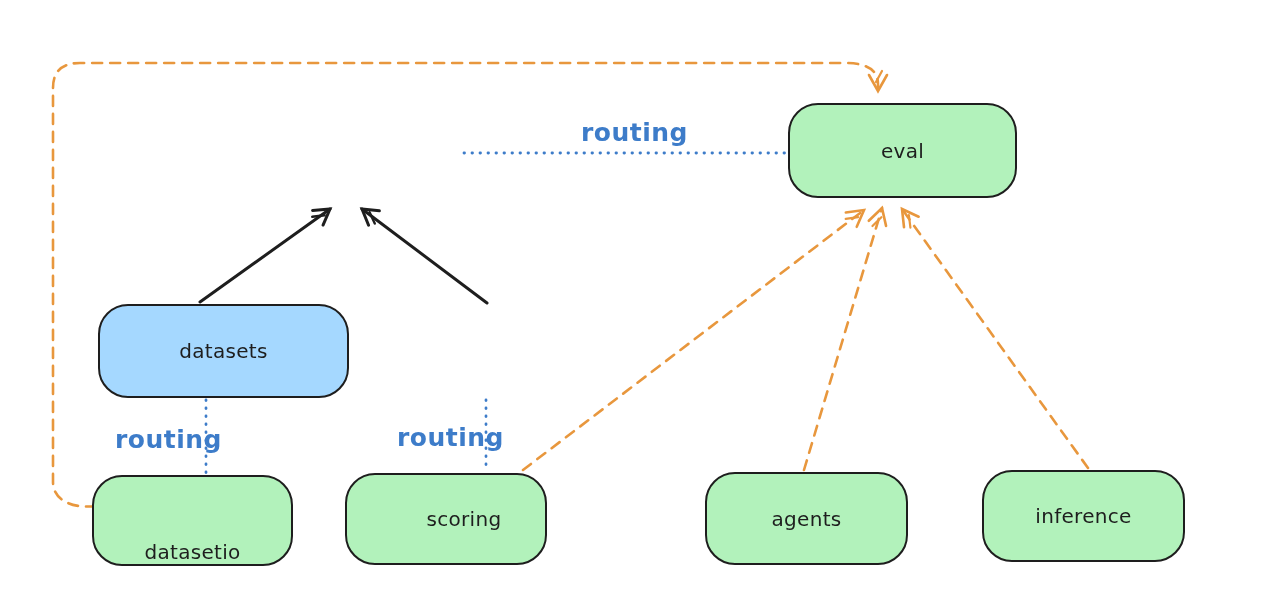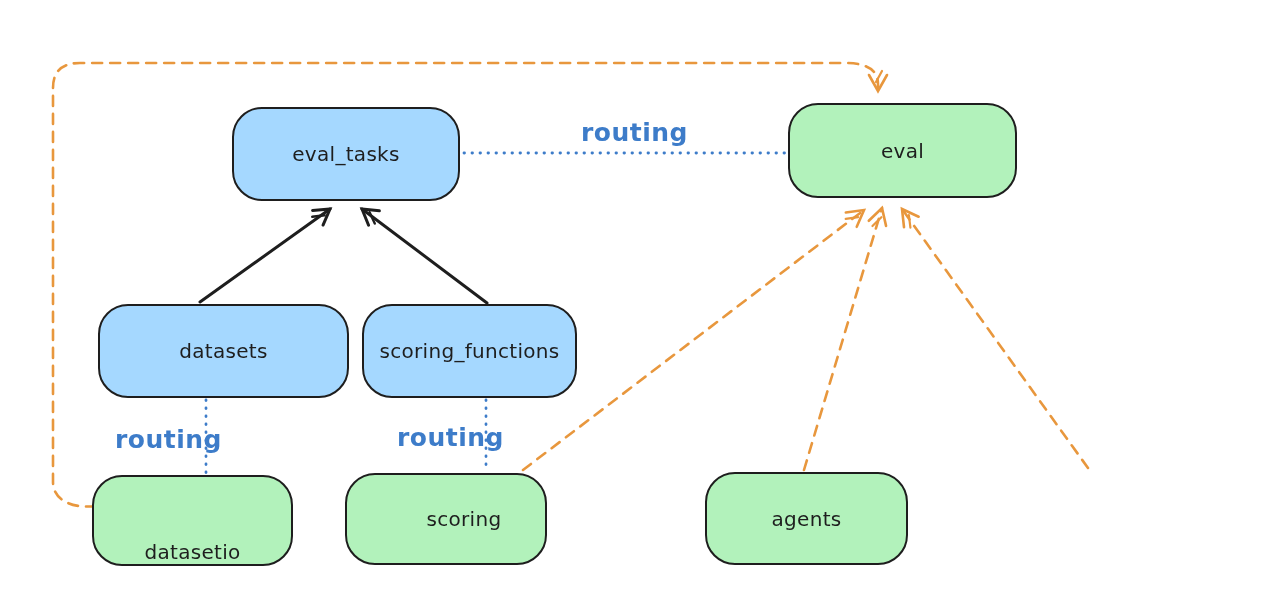--- a/index.html
+++ b/index.html
@@ -83,48 +83,45 @@
     <path class="edge-blue-dotted" d="M464 153 L786 153"></path>
     <path class="edge-blue-dotted" d="M206 400 L206 473"></path>
     <path class="edge-blue-dotted" d="M486 400 L486 470"></path>
 
     <path class="edge-orange-dashed" d="M96 506 C72 509 53 500 53 482 L53 88 Q53 63 80 63 L845 63 Q878 63 878 84 L878 91" marker-end="url(#arrowOrange)"></path>
     <path class="edge-orange-dashed" d="M523 470 L864 210" marker-end="url(#arrowOrange)"></path>
     <path class="edge-orange-dashed" d="M804 470 L882 208" marker-end="url(#arrowOrange)"></path>
     <path class="edge-orange-dashed" d="M1088 468 L902 209" marker-end="url(#arrowOrange)"></path>
   </svg>
 
-  <div class="node blue" style="left:232px; top:107px; width:228px; height:94px;">
-    <span>eval_tasks</span>
-  </div>
 
   <div class="node green" style="left:788px; top:103px; width:229px; height:95px;">
     <span>eval</span>
   </div>
 
   <div class="node blue" style="left:98px; top:304px; width:251px; height:94px;">
     <span>datasets</span>
   </div>
 
-  <div class="node blue" style="left:362px; top:304px; width:215px; height:94px;">
-    <span>scoring_functions</span>
-  </div>
 
   <div class="node green" style="left:92px; top:475px; width:201px; height:91px;align-items:flex-end;">
     <span>datasetio</span>
   </div>
 
   <div class="node green" style="left:345px; top:473px; width:202px; height:92px;padding-left:36px;">
     <span>scoring</span>
   </div>
 
   <div class="node green" style="left:705px; top:472px; width:203px; height:93px;">
     <span>agents</span>
   </div>
 
+  <div class="node green" style="left:982px; top:470px; width:203px; height:92px;">
+    <span>inference</span>
+  </div>
 
   <span class="edge-label" style="left:581px; top:118px;">routing</span>
 
   <span class="edge-label" style="left:115px; top:425px;">routing</span>
 
   <span class="edge-label" style="left:397px; top:423px;">routing</span>
 
 </div>
 
 </body></html>

